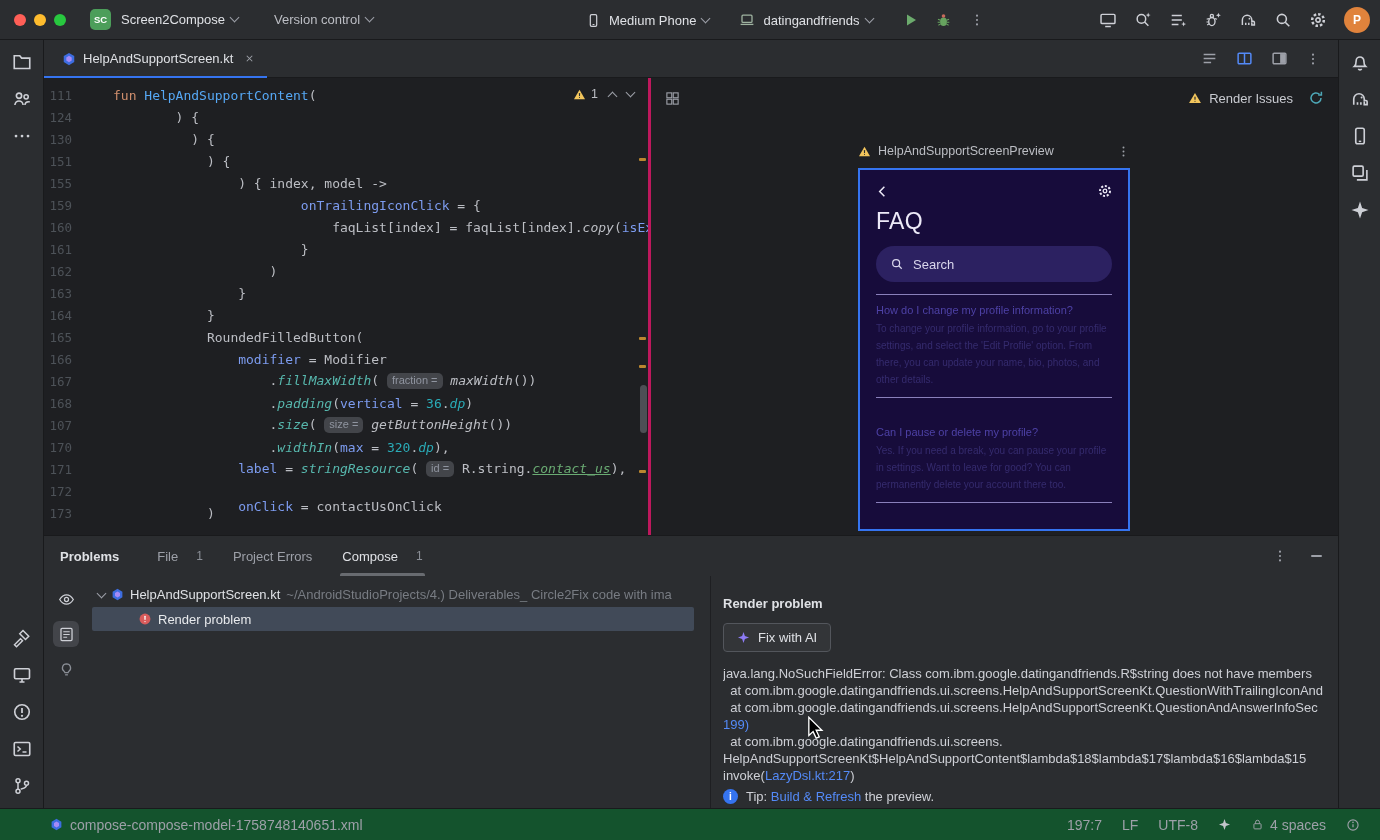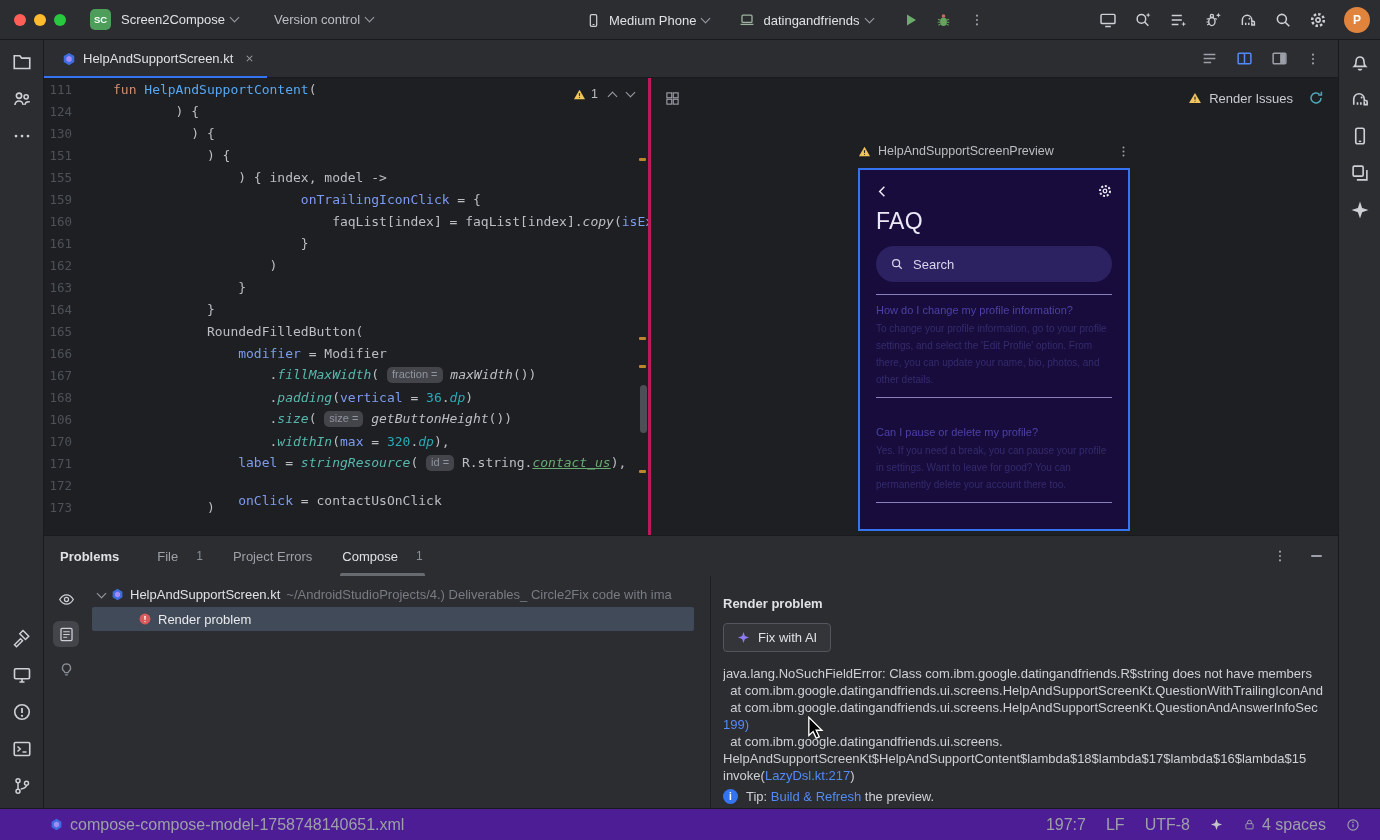--- a/index.html
+++ b/index.html
@@ -32,21 +32,21 @@
 
   
   .tabbar{height:38px;background:#2b2d30;border-bottom:1px solid #191a1c;display:flex;align-items:center;}
   .ed-tab{height:38px;display:flex;align-items:center;gap:7px;padding:0 12px 0 18px;position:relative;color:#dfe1e5;}
   .ed-tab::after{content:"";position:absolute;left:0;right:0;bottom:-1px;height:3px;background:#3574f0;}
   .tab-actions{margin-left:auto;display:flex;align-items:center;gap:18px;padding-right:18px;}
 
   
   .work{flex:1;display:flex;min-height:0;}
   .editor{width:604px;position:relative;background:#1e1f22;overflow:hidden;}
-  .code{position:absolute;inset:0;font-family:"DejaVu Sans Mono","Liberation Mono",monospace;font-size:13px;}
+  .code{position:absolute;inset:0;padding-top:6px;font-family:"DejaVu Sans Mono","Liberation Mono",monospace;font-size:13px;}
   .cl{display:flex;height:22px;align-items:center;}
   .ln{flex:none;width:28px;text-align:right;color:#4d5258;font-size:12.5px;}
   .ct{margin-left:41px;white-space:pre;}
   .tk-k{color:#cf8e6d;}
   .tk-d{color:#bcbec4;}
   .tk-f{color:#56a8f5;}
   .tk-e{color:#57b8ae;font-style:italic;}
   .tk-c{color:#bcbec4;font-style:italic;}
   .tk-p{color:#7d9cf0;}
   .tk-n{color:#2aacb8;}
@@ -101,21 +101,21 @@
   .detail-title{font-weight:bold;color:#dfe1e5;}
   .fix-btn{display:inline-flex;align-items:center;gap:8px;margin-top:12px;height:29px;padding:0 13px;border:1px solid #53565c;border-radius:4px;background:#333538;color:#dfe1e5;font-size:13px;}
   .trace{margin-top:13px;line-height:17px;color:#ced0d6;}
   .trace-line{white-space:pre;overflow:hidden;}
   .trace-link{color:#548af7;}
   .tip-row{display:flex;align-items:center;gap:8px;margin-top:5px;color:#ced0d6;}
   .tip-icon{width:15px;height:15px;border-radius:50%;background:#3574f0;color:#fff;font-size:10px;font-weight:bold;display:flex;align-items:center;justify-content:center;flex:none;}
   .link{color:#548af7;}
 
   
-  .statusbar{position:absolute;left:0;right:0;bottom:0;height:32px;background:#4c1d95;border-top:1px solid #191a1c;display:flex;align-items:center;padding:0 20px 0 50px;color:#9da0a8;font-size:16px;}
+  .statusbar{position:absolute;left:0;right:0;bottom:0;height:32px;background:#14532d;border-top:1px solid #191a1c;display:flex;align-items:center;padding:0 20px 0 50px;color:#9da0a8;font-size:14px;}
   .sb-left{display:flex;align-items:center;gap:7px;}
   .sb-right{margin-left:auto;display:flex;align-items:center;gap:20px;}
 
   .cursor{position:absolute;left:806px;top:716px;z-index:50;pointer-events:none;}
 </style>
 </head>
 <body>
 
 <div class="titlebar">
   <div class="traffic">
@@ -403,21 +403,21 @@
             </div>
             <div class="cl">
               <span class="ln">167</span>
               <span class="ct" style="padding-left: 20ch;"><span class="tk-d">.</span><span class="tk-e">fillMaxWidth</span><span class="tk-d">( </span><span class="tk-h">fraction =</span><span class="tk-d"> </span><span class="tk-c">maxWidth</span><span class="tk-d">())</span></span>
             </div>
             <div class="cl">
               <span class="ln">168</span>
               <span class="ct" style="padding-left: 20ch;"><span class="tk-d">.</span><span class="tk-e">padding</span><span class="tk-d">(</span><span class="tk-p">vertical</span><span class="tk-d"> = </span><span class="tk-n">36</span><span class="tk-d">.</span><span class="tk-x">dp</span><span class="tk-d">)</span></span>
             </div>
             <div class="cl">
-              <span class="ln">106</span>
+              <span class="ln">107</span>
               <span class="ct" style="padding-left: 20ch;"><span class="tk-d">.</span><span class="tk-e">size</span><span class="tk-d">( </span><span class="tk-h">size =</span><span class="tk-d"> </span><span class="tk-c">getButtonHeight</span><span class="tk-d">())</span></span>
             </div>
             <div class="cl">
               <span class="ln">170</span>
               <span class="ct" style="padding-left: 20ch;"><span class="tk-d">.</span><span class="tk-e">widthIn</span><span class="tk-d">(</span><span class="tk-p">max</span><span class="tk-d"> = </span><span class="tk-n">320</span><span class="tk-d">.</span><span class="tk-x">dp</span><span class="tk-d">),</span></span>
             </div>
             <div class="cl">
               <span class="ln">171</span>
               <span class="ct" style="padding-left: 16ch;"><span class="tk-p">label</span><span class="tk-d"> = </span><span class="tk-e">stringResource</span><span class="tk-d">( </span><span class="tk-h">id =</span><span class="tk-d"> R.string.</span><span class="tk-s">contact_us</span><span class="tk-d">),</span></span>
             </div>

